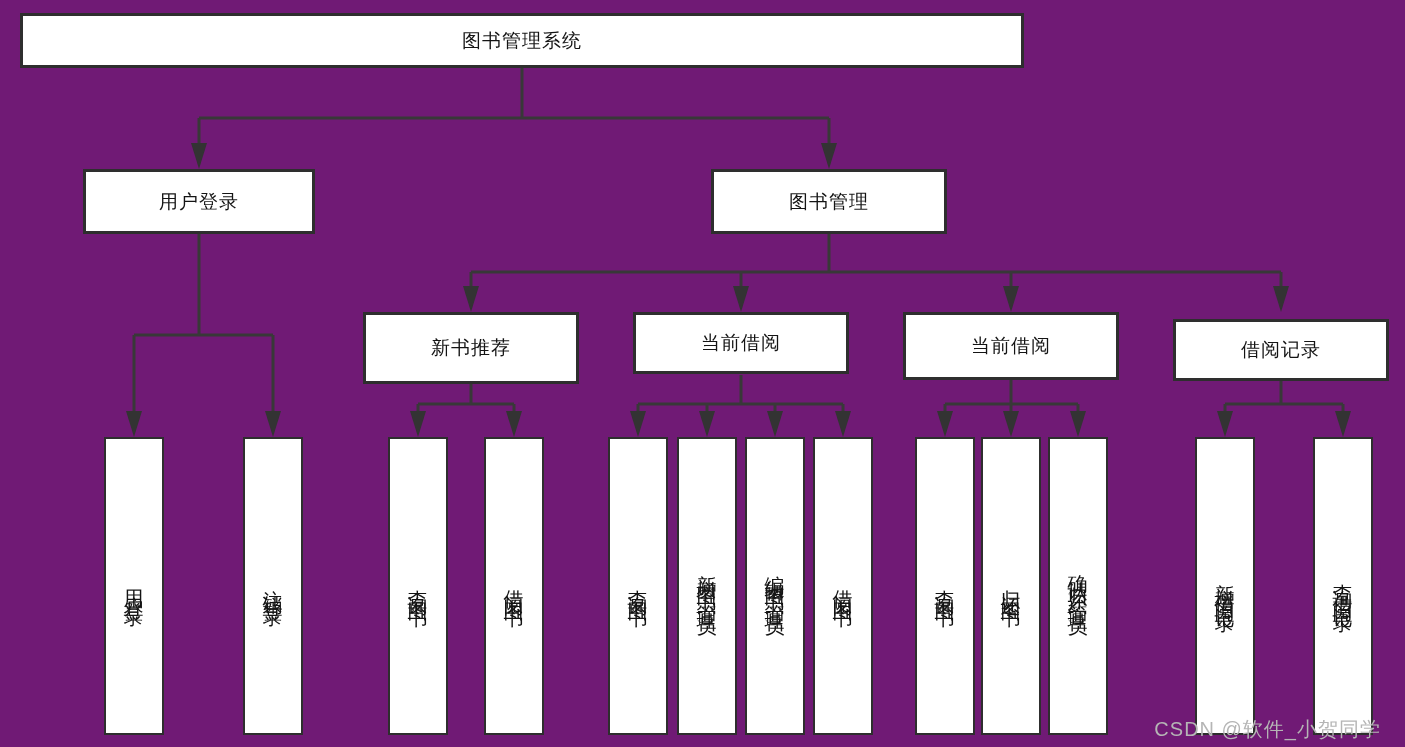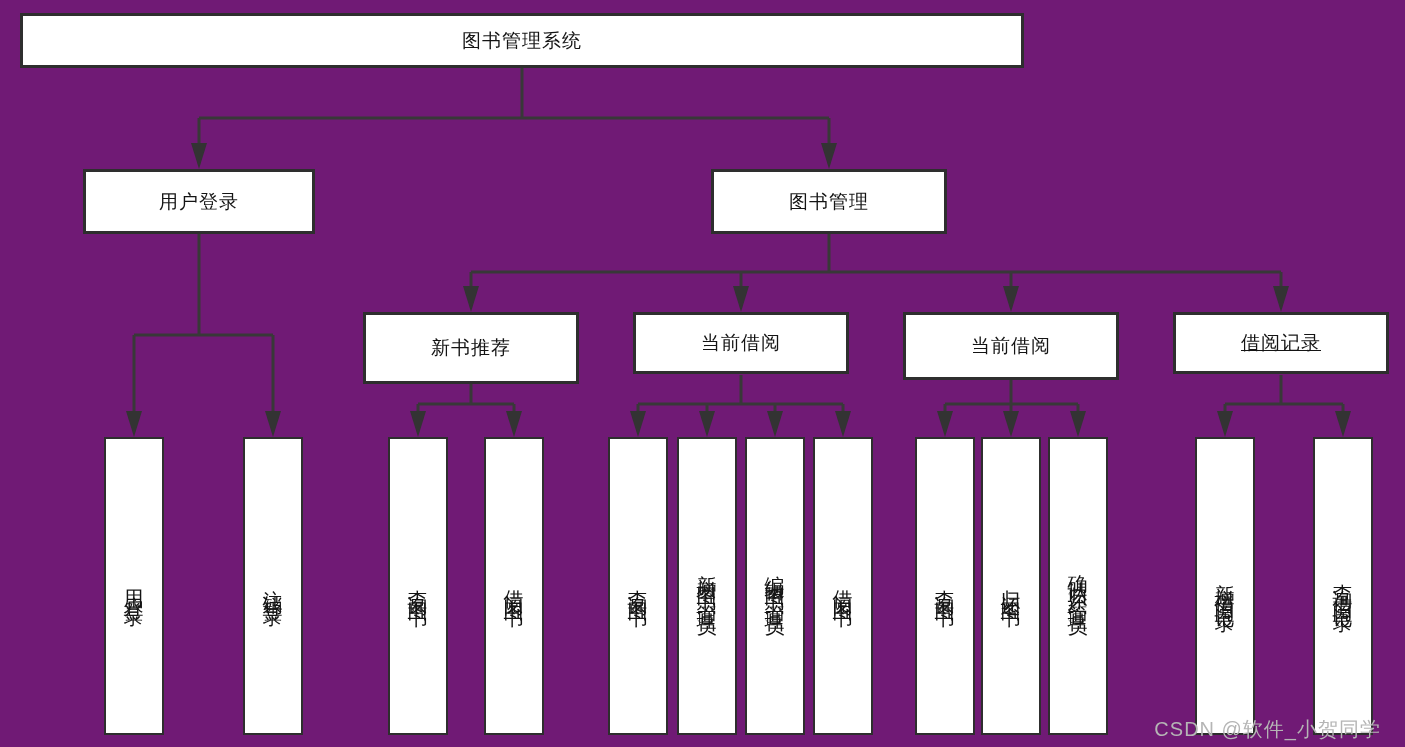--- a/index.html
+++ b/index.html
@@ -94,21 +94,21 @@
   </svg>
 
   <div class="node root" style="left:20px; top:13px; width:1004px; height:55px;">图书管理系统</div>
 
   <div class="node lvl2" style="left:83px; top:169px; width:232px; height:65px;">用户登录</div>
   <div class="node lvl2" style="left:711px; top:169px; width:236px; height:65px;">图书管理</div>
 
   <div class="node lvl3" style="left:363px; top:312px; width:216px; height:72px;">新书推荐</div>
   <div class="node lvl3" style="left:633px; top:312px; width:216px; height:62px;">当前借阅</div>
   <div class="node lvl3" style="left:903px; top:312px; width:216px; height:68px;">当前借阅</div>
-  <div class="node lvl3" style="left:1173px; top:312px; width:216px; height:62px;text-decoration:underline;">借阅记录</div>
+  <div class="node lvl3" style="left:1173px; top:319px; width:216px; height:62px;">借阅记录</div>
 
   <div class="node leaf" style="left:104px; top:437px; width:60px; height:298px;">用户登录</div>
   <div class="node leaf" style="left:243px; top:437px; width:60px; height:298px;">注销登录</div>
 
   <div class="node leaf" style="left:388px; top:437px; width:60px; height:298px;">查询图书</div>
   <div class="node leaf" style="left:484px; top:437px; width:60px; height:298px;">借阅图书</div>
 
   <div class="node leaf" style="left:608px; top:437px; width:60px; height:298px;">查询图书</div>
   <div class="node leaf" style="left:677px; top:437px; width:60px; height:298px;">新增图书（管理员）</div>
   <div class="node leaf" style="left:745px; top:437px; width:60px; height:298px;">编辑图书（管理员）</div>

